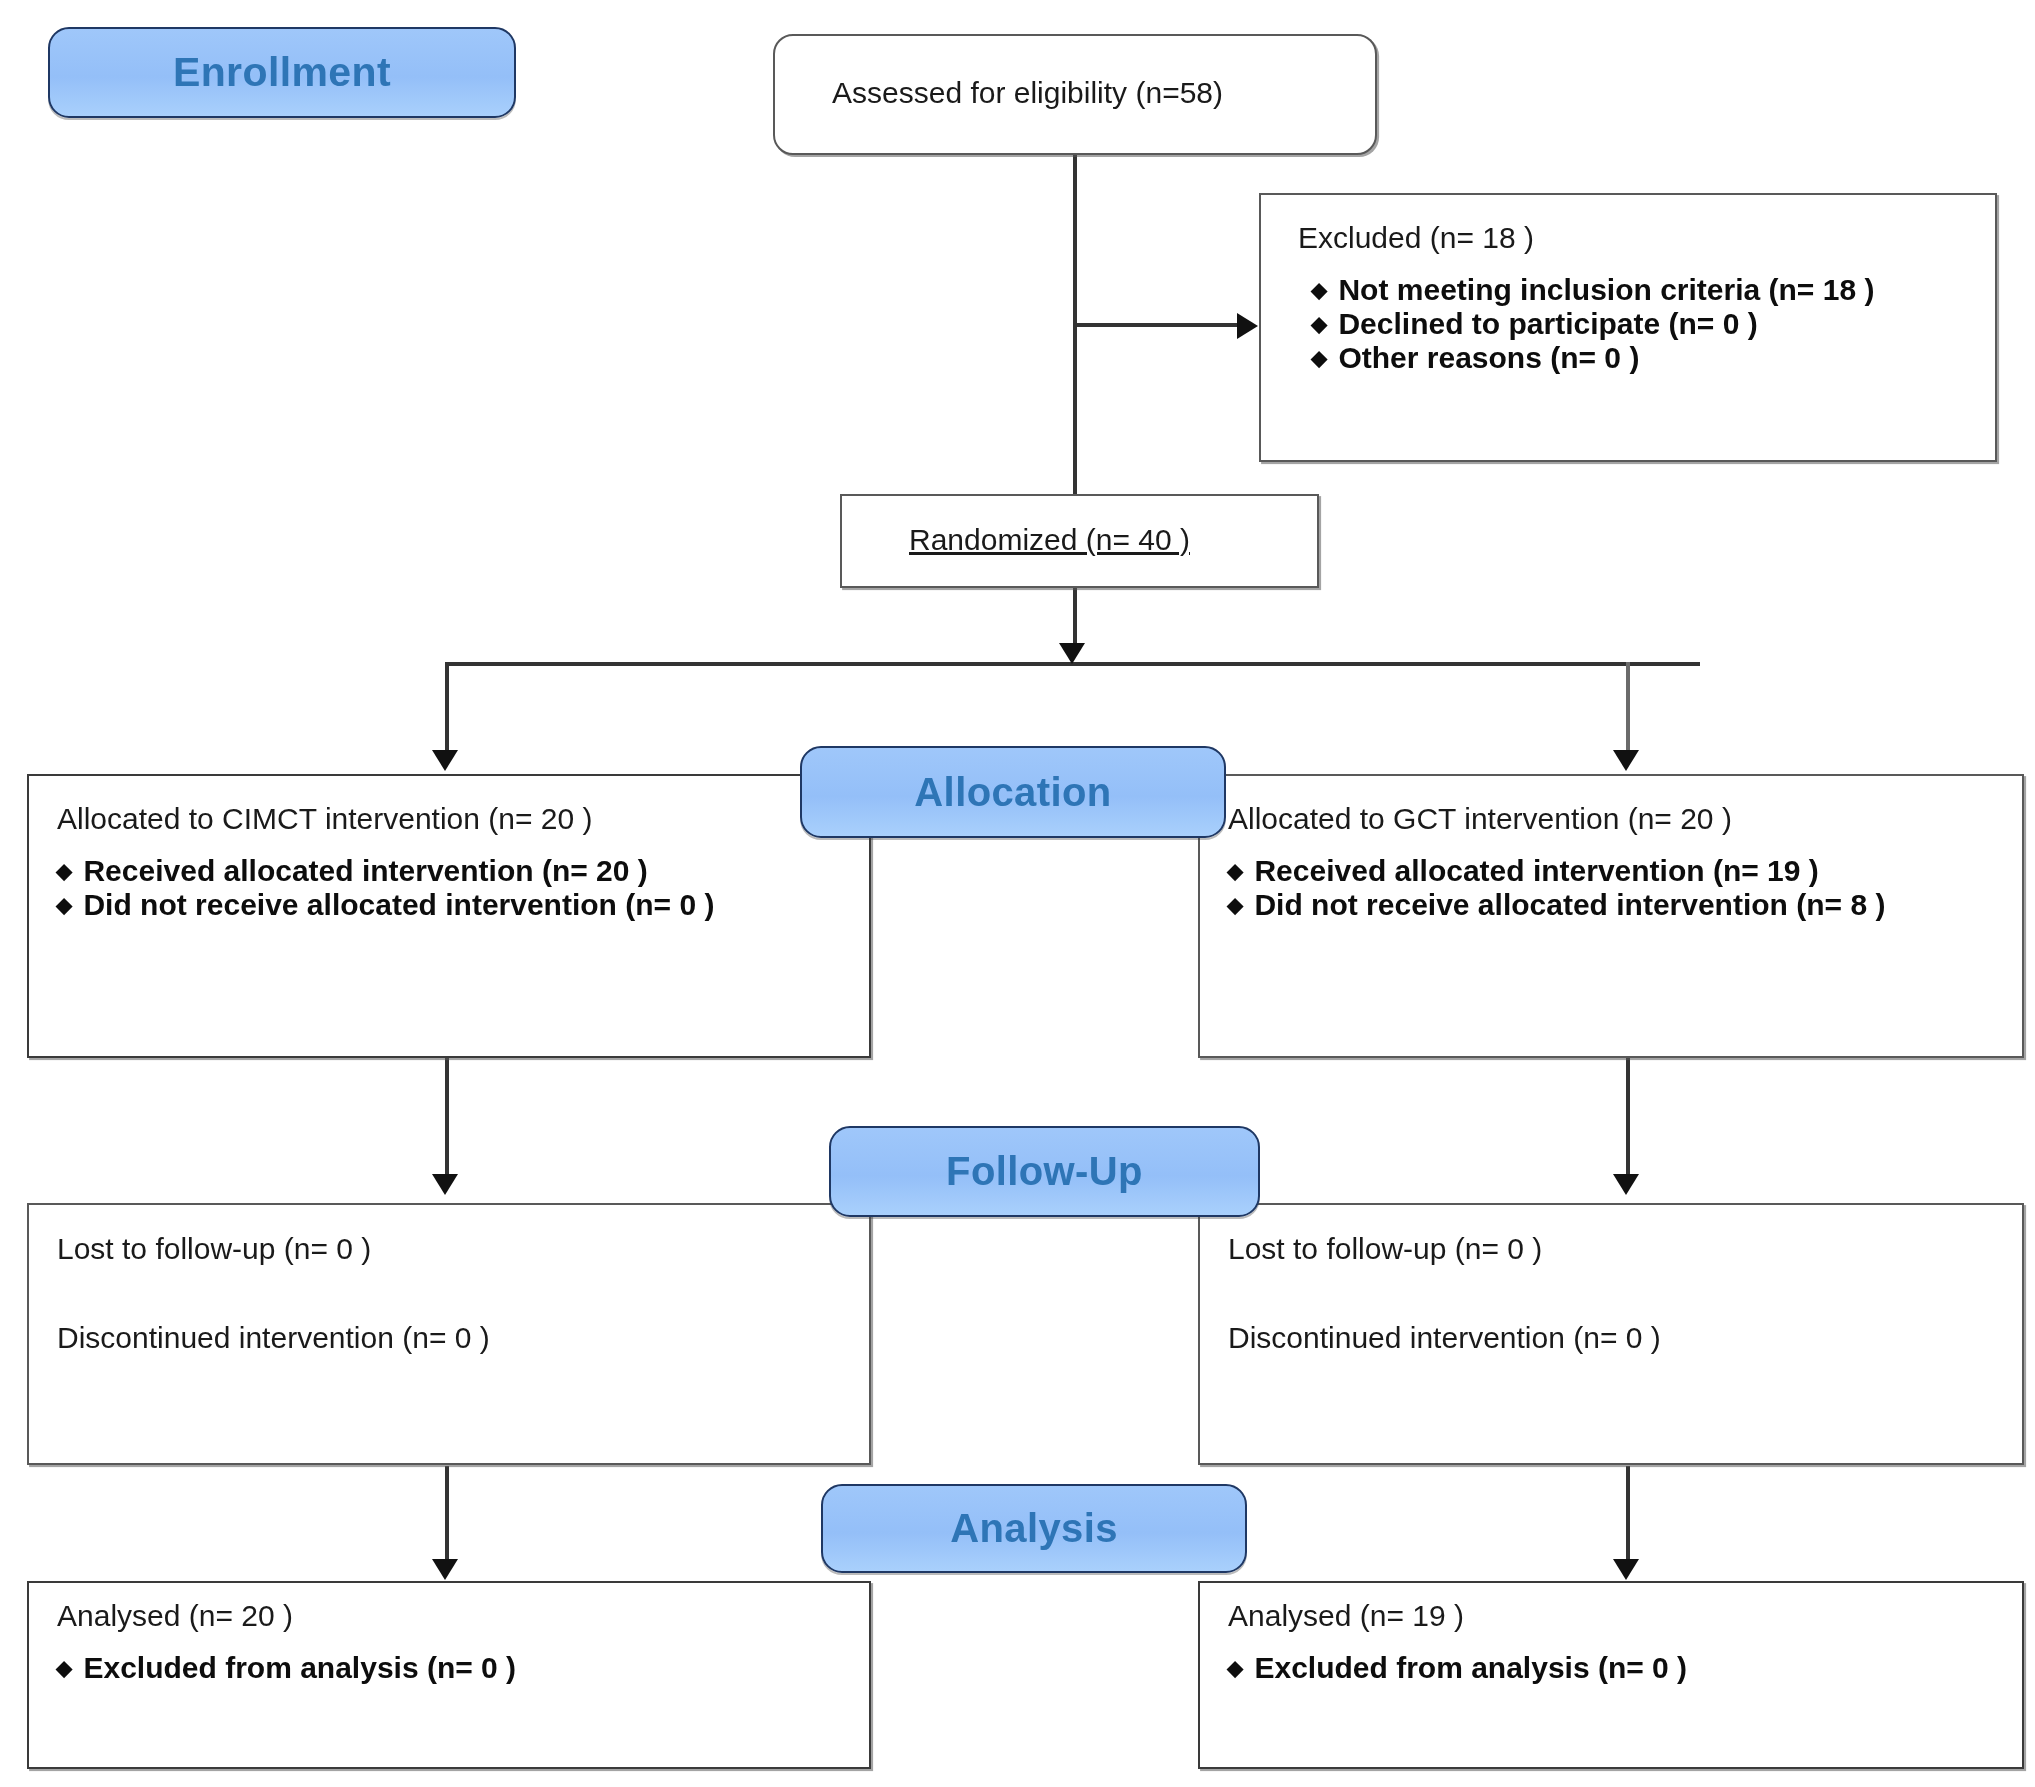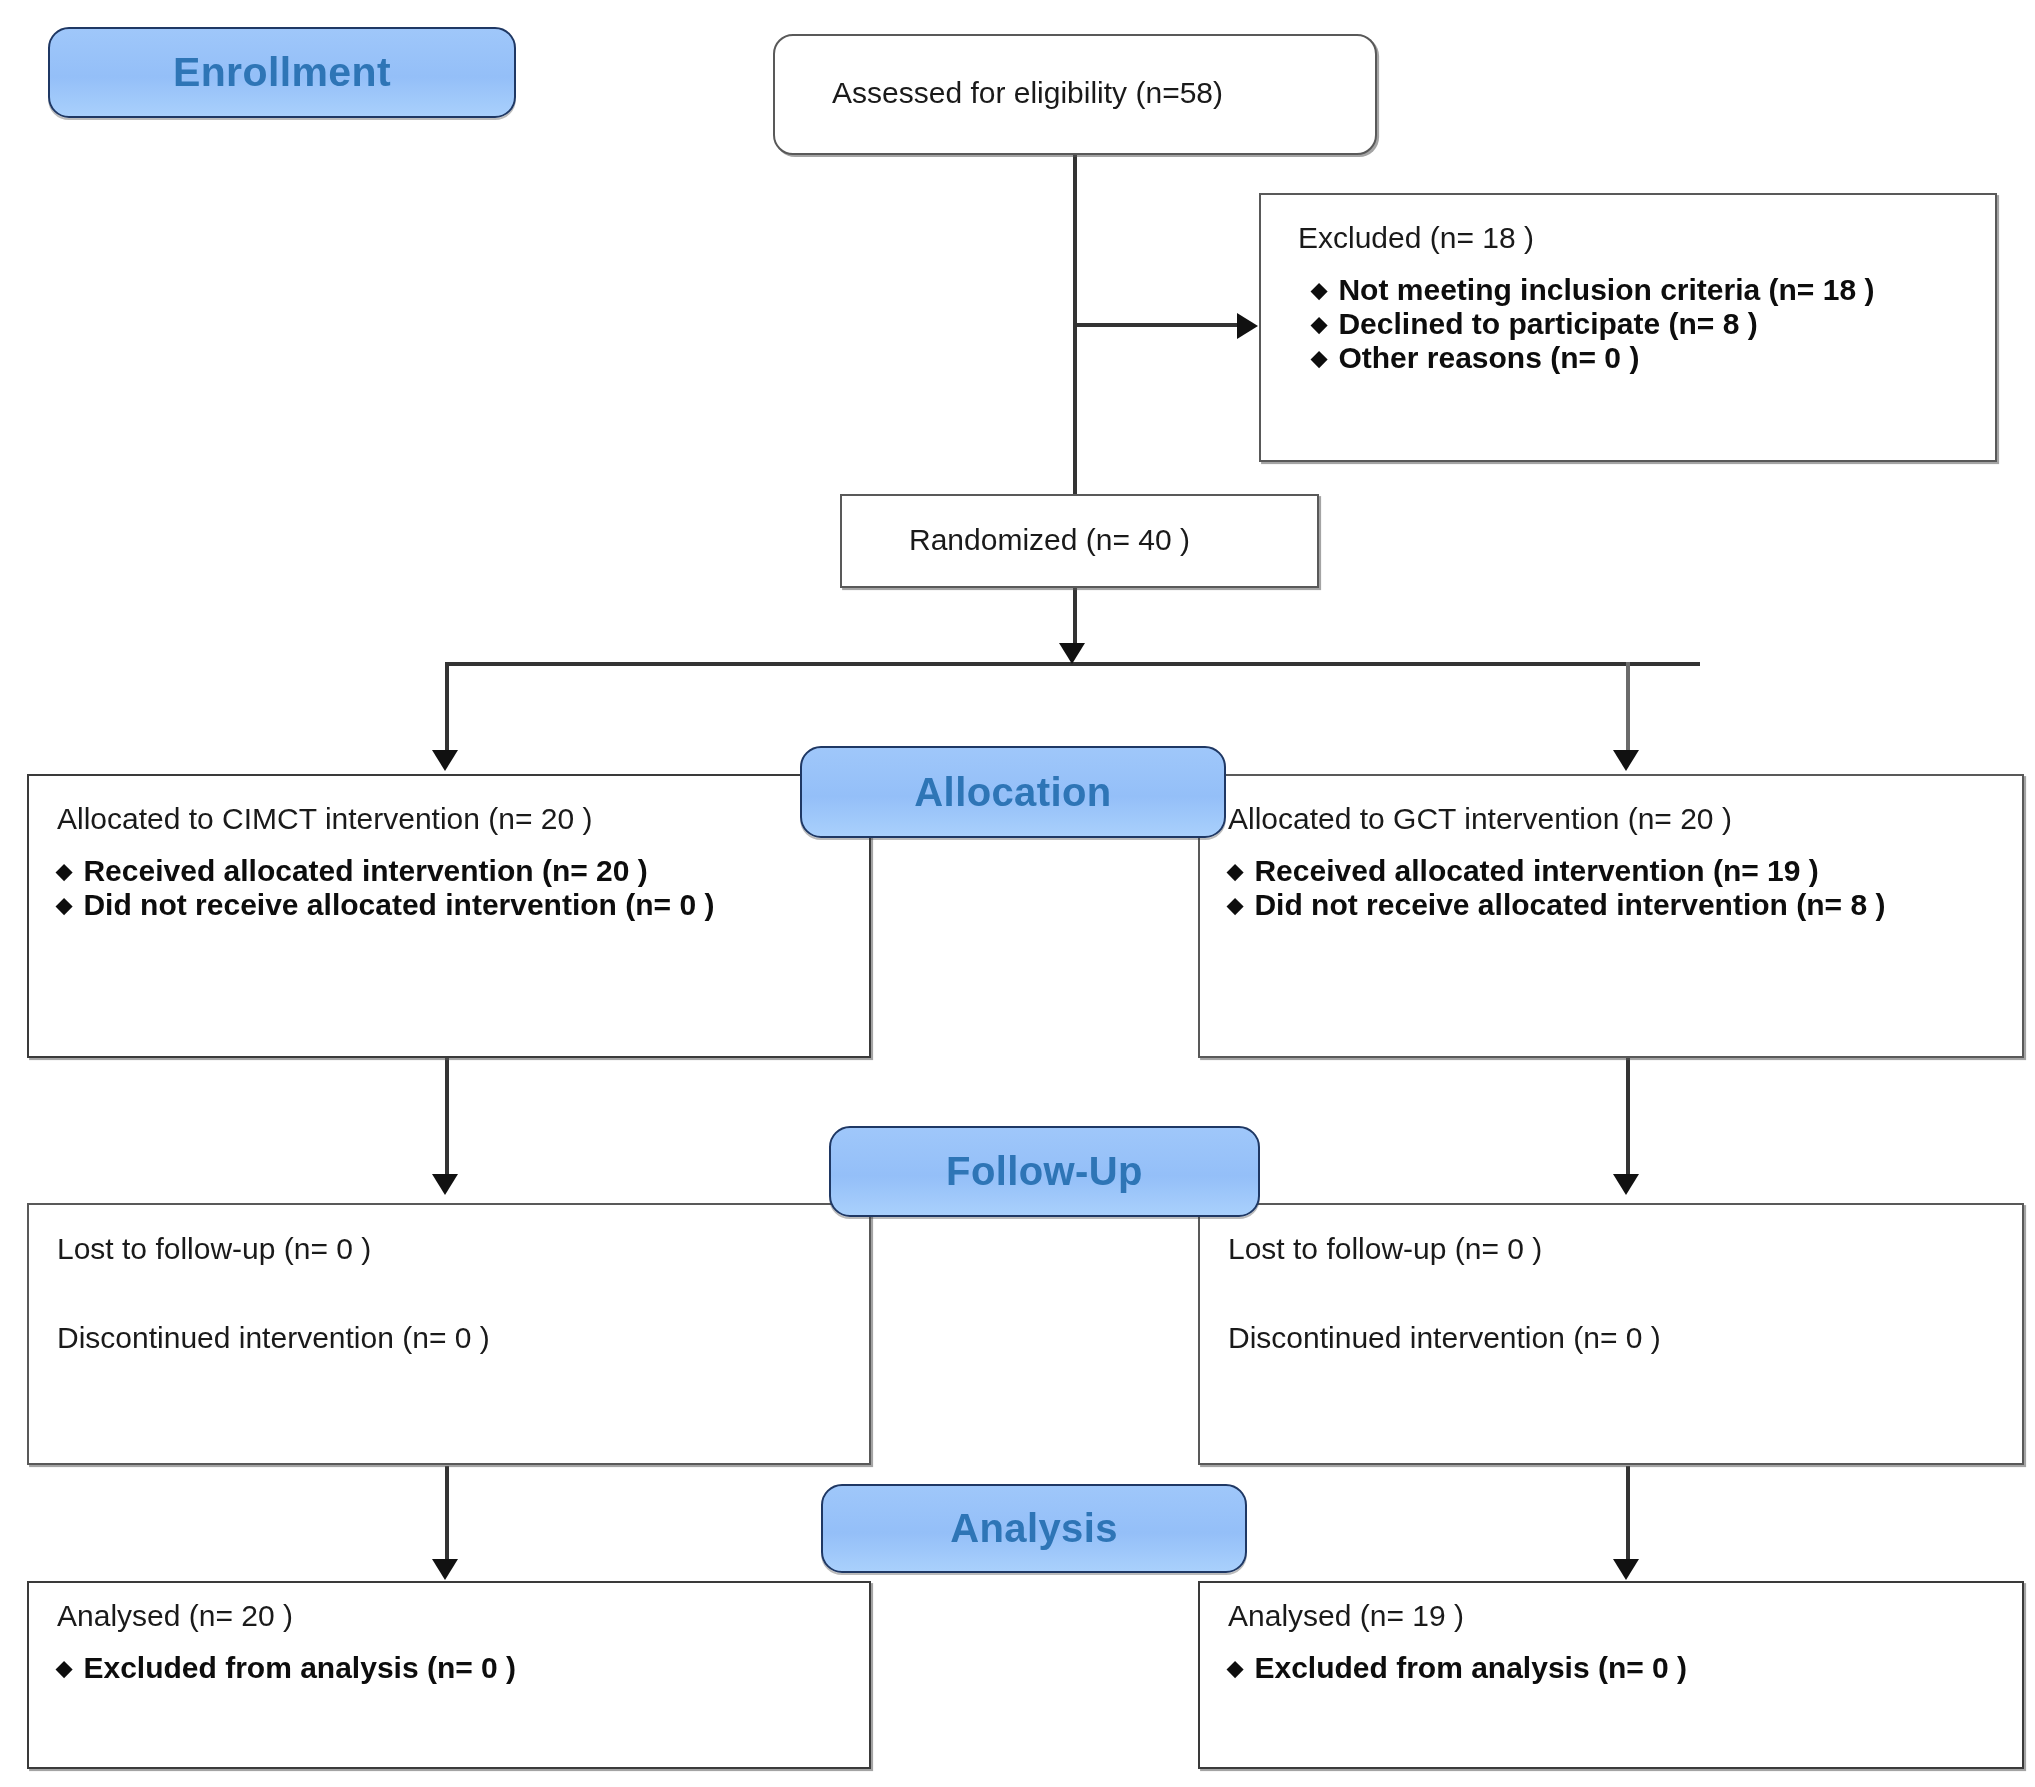--- a/index.html
+++ b/index.html
@@ -130,31 +130,31 @@
 
   <div class="flow-box" style="left:1259px; top:193px; width:738px; height:269px;">
     <div class="box-title pad" style="left:37px; top:25.5px;">Excluded  (n= 18  )</div>
     <ul class="bullets pad" style="left:50px; top:78px;">
       <li>
         <span class="dia">◆</span>
         <span>Not meeting inclusion criteria (n= 18 )</span>
       </li>
       <li>
         <span class="dia">◆</span>
-        <span>Declined to participate (n= 8 )</span>
+        <span>Declined to participate (n= 0 )</span>
       </li>
       <li>
         <span class="dia">◆</span>
         <span>Other reasons (n= 0 )</span>
       </li>
     </ul>
   </div>
 
   <div class="flow-box" style="left:840px; top:494px; width:479px; height:94px;">
-    <div class="box-text pad" style="left:67px; top:24px;">Randomized (n= 40 )</div>
+    <div class="box-text pad" style="left:67px; top:24px;text-decoration:underline;">Randomized (n= 40 )</div>
   </div>
 
   <div class="vline" style="left:1073px; top:587px; height:62px;"></div>
   <div class="arrow-down" style="left:1059px; top:643px;"></div>
   <div class="hline" style="left:445px; top:662px; width:1255px;"></div>
   <div class="vline" style="left:445px; top:662px; height:94px;"></div>
   <div class="arrow-down" style="left:432px; top:750px;"></div>
   <div class="vline grey" style="left:1626px; top:662px; height:94px;"></div>
   <div class="arrow-down" style="left:1613px; top:750px;"></div>
 

